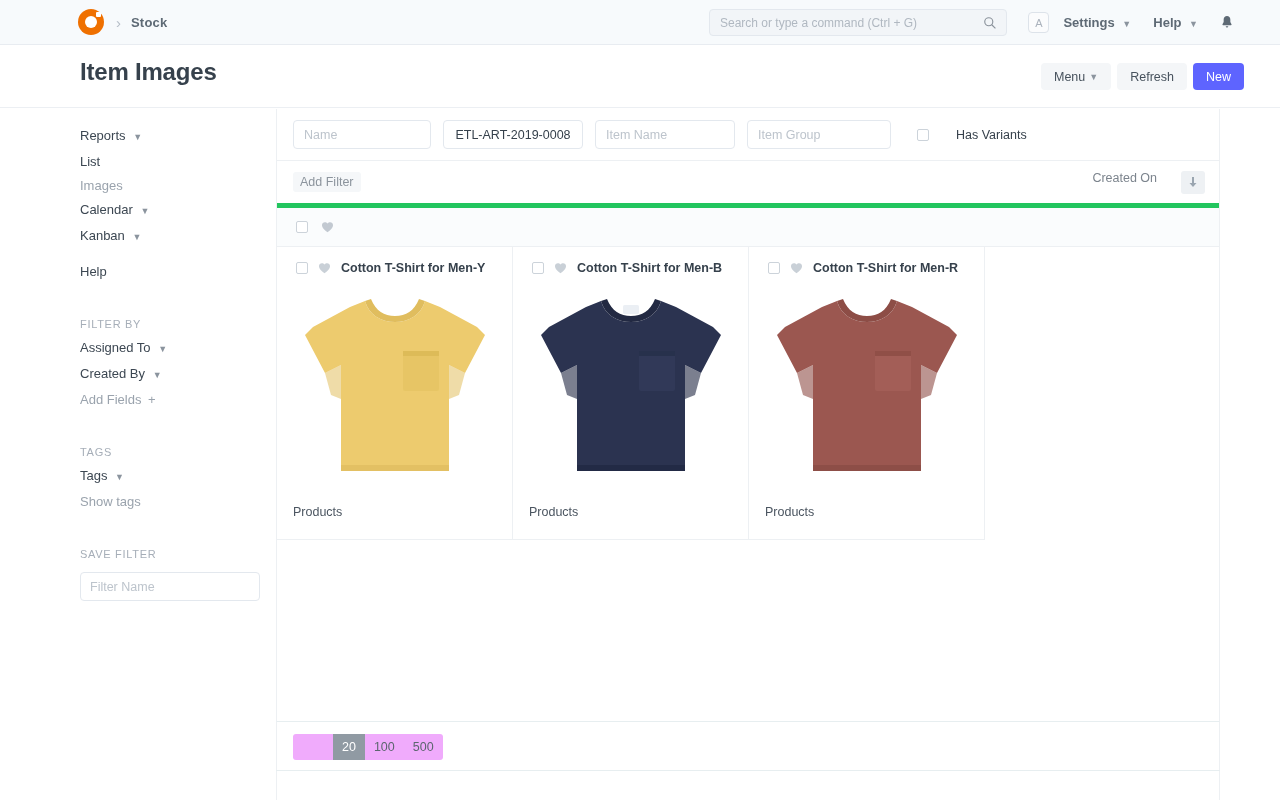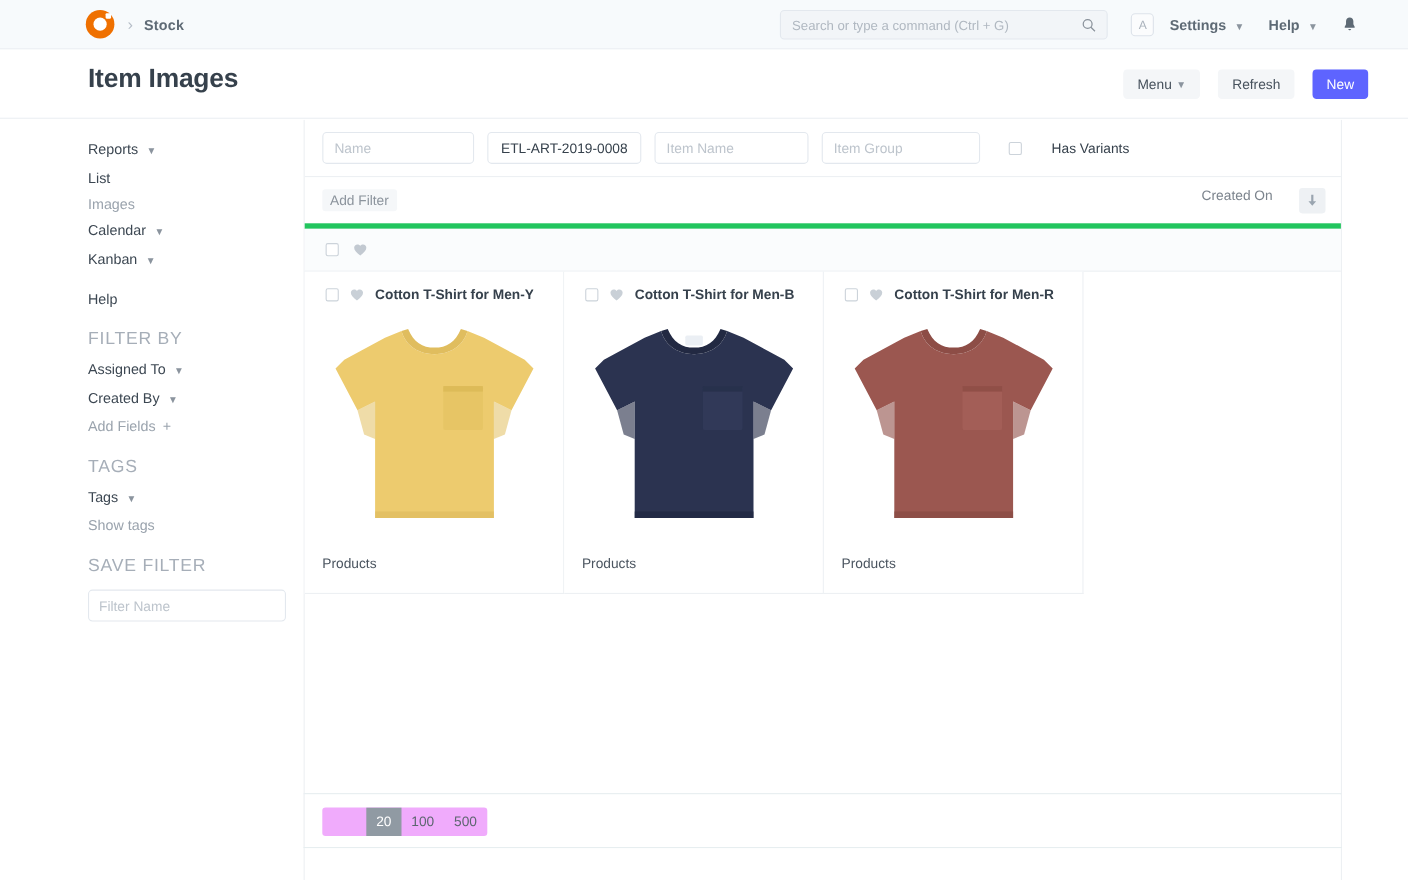--- a/index.html
+++ b/index.html
@@ -78,40 +78,40 @@
   
   .page-head {
     position: absolute; top: 45px; left: 0; width: 1280px; height: 63px;
     background: #ffffff;
     border-bottom: 1px solid #eceff3;
   }
   .page-title {
     position: absolute; left: 80px; top: 13px;
     font-size: 24px; font-weight: bold; color: #36414c; letter-spacing: -.2px;
   }
-  .head-actions { position: absolute; right: 36px; top: 18px; display: flex; gap: 16px; justify-content: center; }
+  .head-actions { position: absolute; right: 36px; top: 18px; display: flex; gap: 6px; justify-content: center; }
   .btn {
     height: 27px; padding: 0 12px; border-radius: 4px;
     font-size: 12.5px; border: 1px solid transparent;
     display: flex; align-items: center; cursor: pointer;
     font-family: "Liberation Sans", sans-serif;
   }
   .btn-default { background: #f4f6f8; color: #47525d; }
   .btn-primary { background: #5e64ff; color: #ffffff; font-weight: normal; }
 
   
   .sidebar { position: absolute; left: 80px; top: 128px; width: 190px; }
   .side-item {
     font-size: 13px; color: #3c4752; margin-bottom: 9px;
     cursor: pointer; line-height: 15px;
   }
   .side-item.muted { color: #9aa3ad; }
   .side-head {
-    font-size: 16px; color: #a6aeb8; letter-spacing: .7px;
-    margin: 21px 0 10px 0; font-weight: normal;
+    font-size: 11px; color: #a6aeb8; letter-spacing: .7px;
+    margin: 39px 0 10px 0; font-weight: normal;
   }
   .side-gap { height: 10px; }
   .plus { color: #9aa3ad; margin-left: 3px; }
   .filter-name-input {
     margin-top: 2px;
     width: 180px; height: 29px;
     border: 1px solid #e3e8ee; border-radius: 4px;
     background: #fff; font-size: 12.5px; color: #4a5560;
     padding: 0 9px; outline: none;
     font-family: "Liberation Sans", sans-serif;

